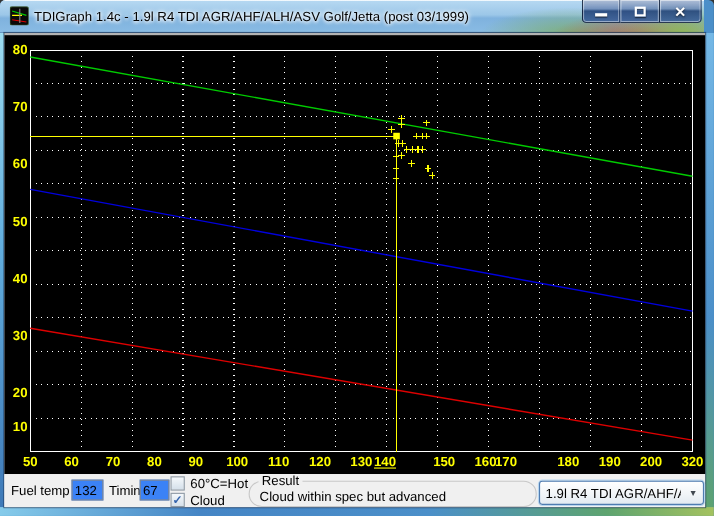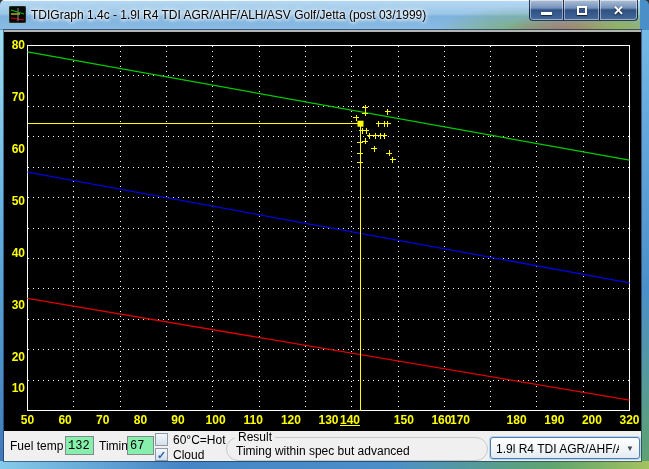--- a/index.html
+++ b/index.html
@@ -61,22 +61,22 @@
   .grid{stroke:#fff;stroke-width:1;stroke-dasharray:1 4;shape-rendering:crispEdges;}
   .ytick{position:absolute;left:0;width:21px;text-align:right;color:#ffff00;font-weight:bold;font-size:12px;line-height:14px;}
   .xtick{position:absolute;width:32px;text-align:center;color:#ffff00;font-weight:bold;font-size:12px;line-height:14px;top:381px;}
   
   .controlbar{
     position:absolute;left:0;top:401px;width:637px;height:30px;
     background:#f0f0f0;color:#000;
   }
   .lbl{position:absolute;line-height:13px;}
   .field{
-    position:absolute;height:19px;background:#86efac;border:1px solid #828790;
-    font-family:Liberation Mono, monospace;font-size:12px;padding:0 2px;color:#000;
+    position:absolute;height:19px;background:#3b82f6;border:1px solid #828790;
+    font-family:Liberation Sans, sans-serif;font-size:12px;padding:0 2px;color:#000;
   }
   .checkbox{
     position:absolute;width:13px;height:13px;border:1px solid #8e9aa5;
     background:linear-gradient(to bottom,#f4f8fb,#d5e0ea);
     text-align:center;line-height:12px;font-size:11px;font-weight:bold;color:#3363ad;
   }
   .groupbox{
     position:absolute;left:222px;top:6px;width:262px;height:24px;
     border:1px solid #c8c8c8;border-radius:12px;
   }
@@ -219,21 +219,21 @@
       <input class="field" style="left: 123px; top: 5px; width: 27px;" value="67">
 
       <div class="checkbox" style="left:151px;top:2px"><span class="mark"></span></div>
       <span class="lbl" style="left:169px;top:3px">60°C=Hot</span>
 
       <div class="checkbox" style="left:151px;top:17px"><span class="mark">✓</span></div>
       <span class="lbl" style="left:169px;top:18px">Cloud</span>
 
       <div class="groupbox">
         <span class="gb-label">Result</span>
-        <span class="gb-text">Timing within spec but advanced</span>
+        <span class="gb-text">Cloud within spec but advanced</span>
       </div>
 
       <div class="combo">
         <span class="combo-text">1.9l R4 TDI AGR/AHF/ALH/ASV Golf/Jetta (post 03/1999)</span>
         <span class="combo-arrow">▼</span>
       </div>
     </div>
 
   </div>
 </div>

